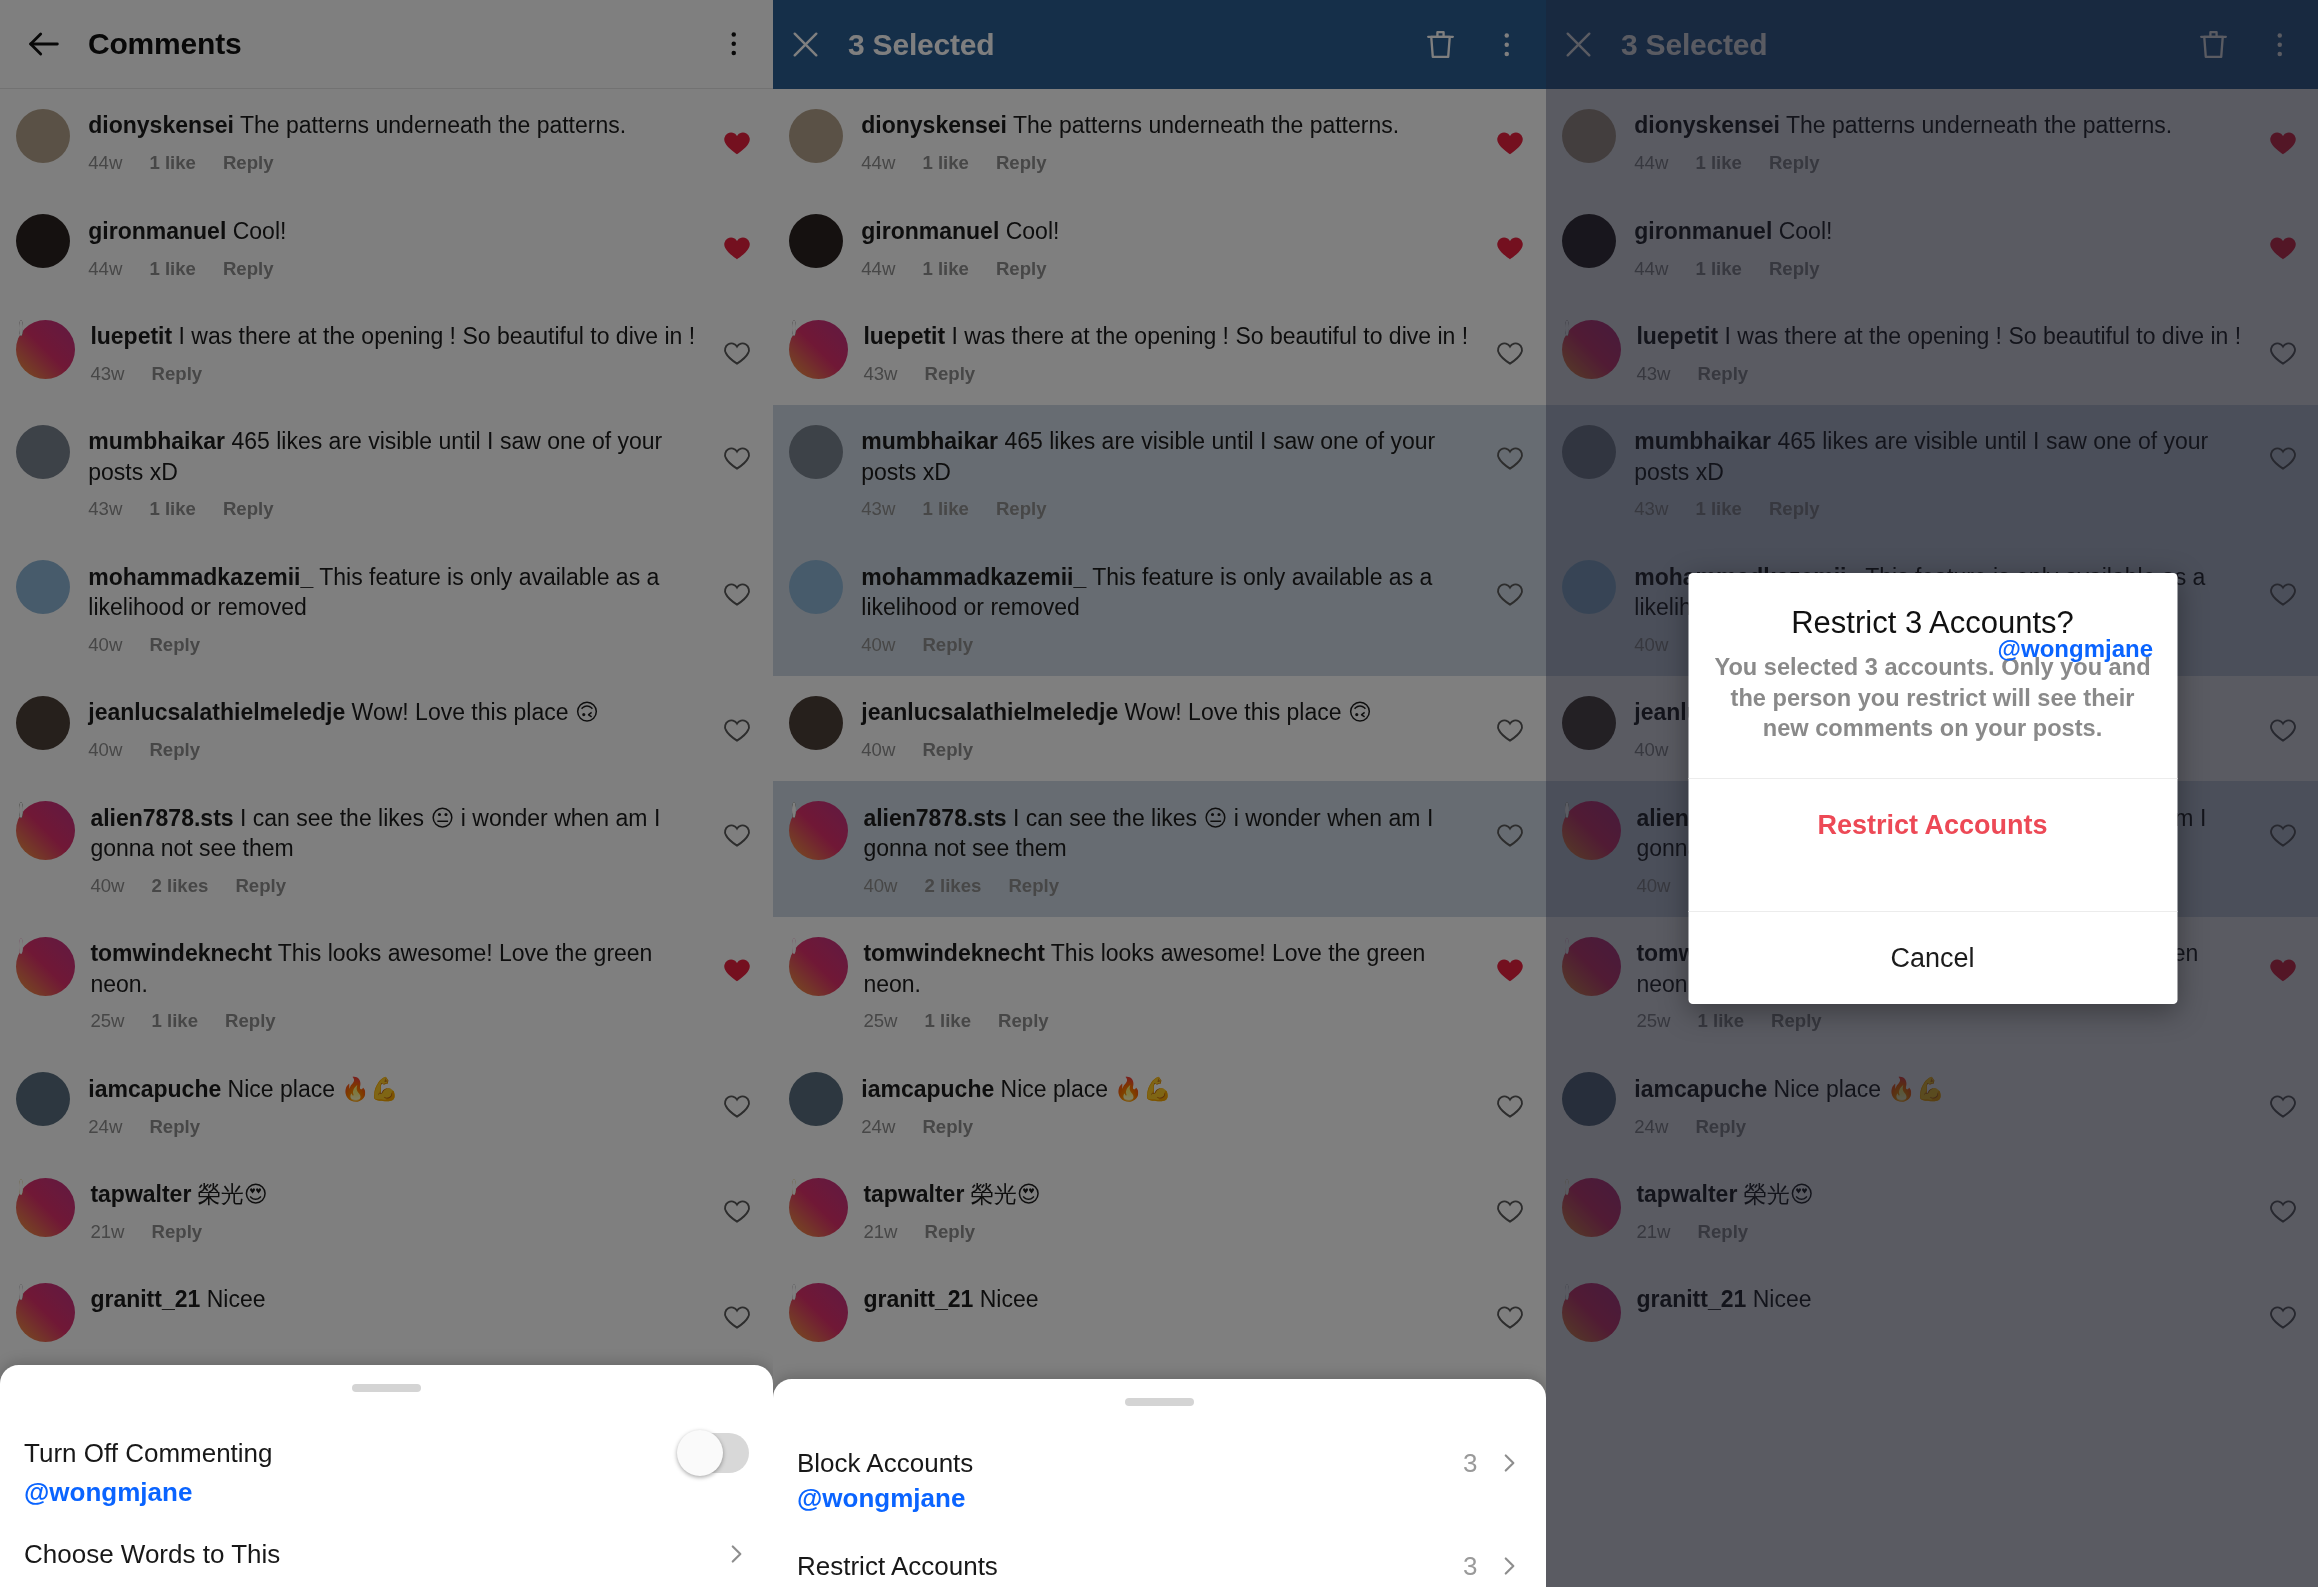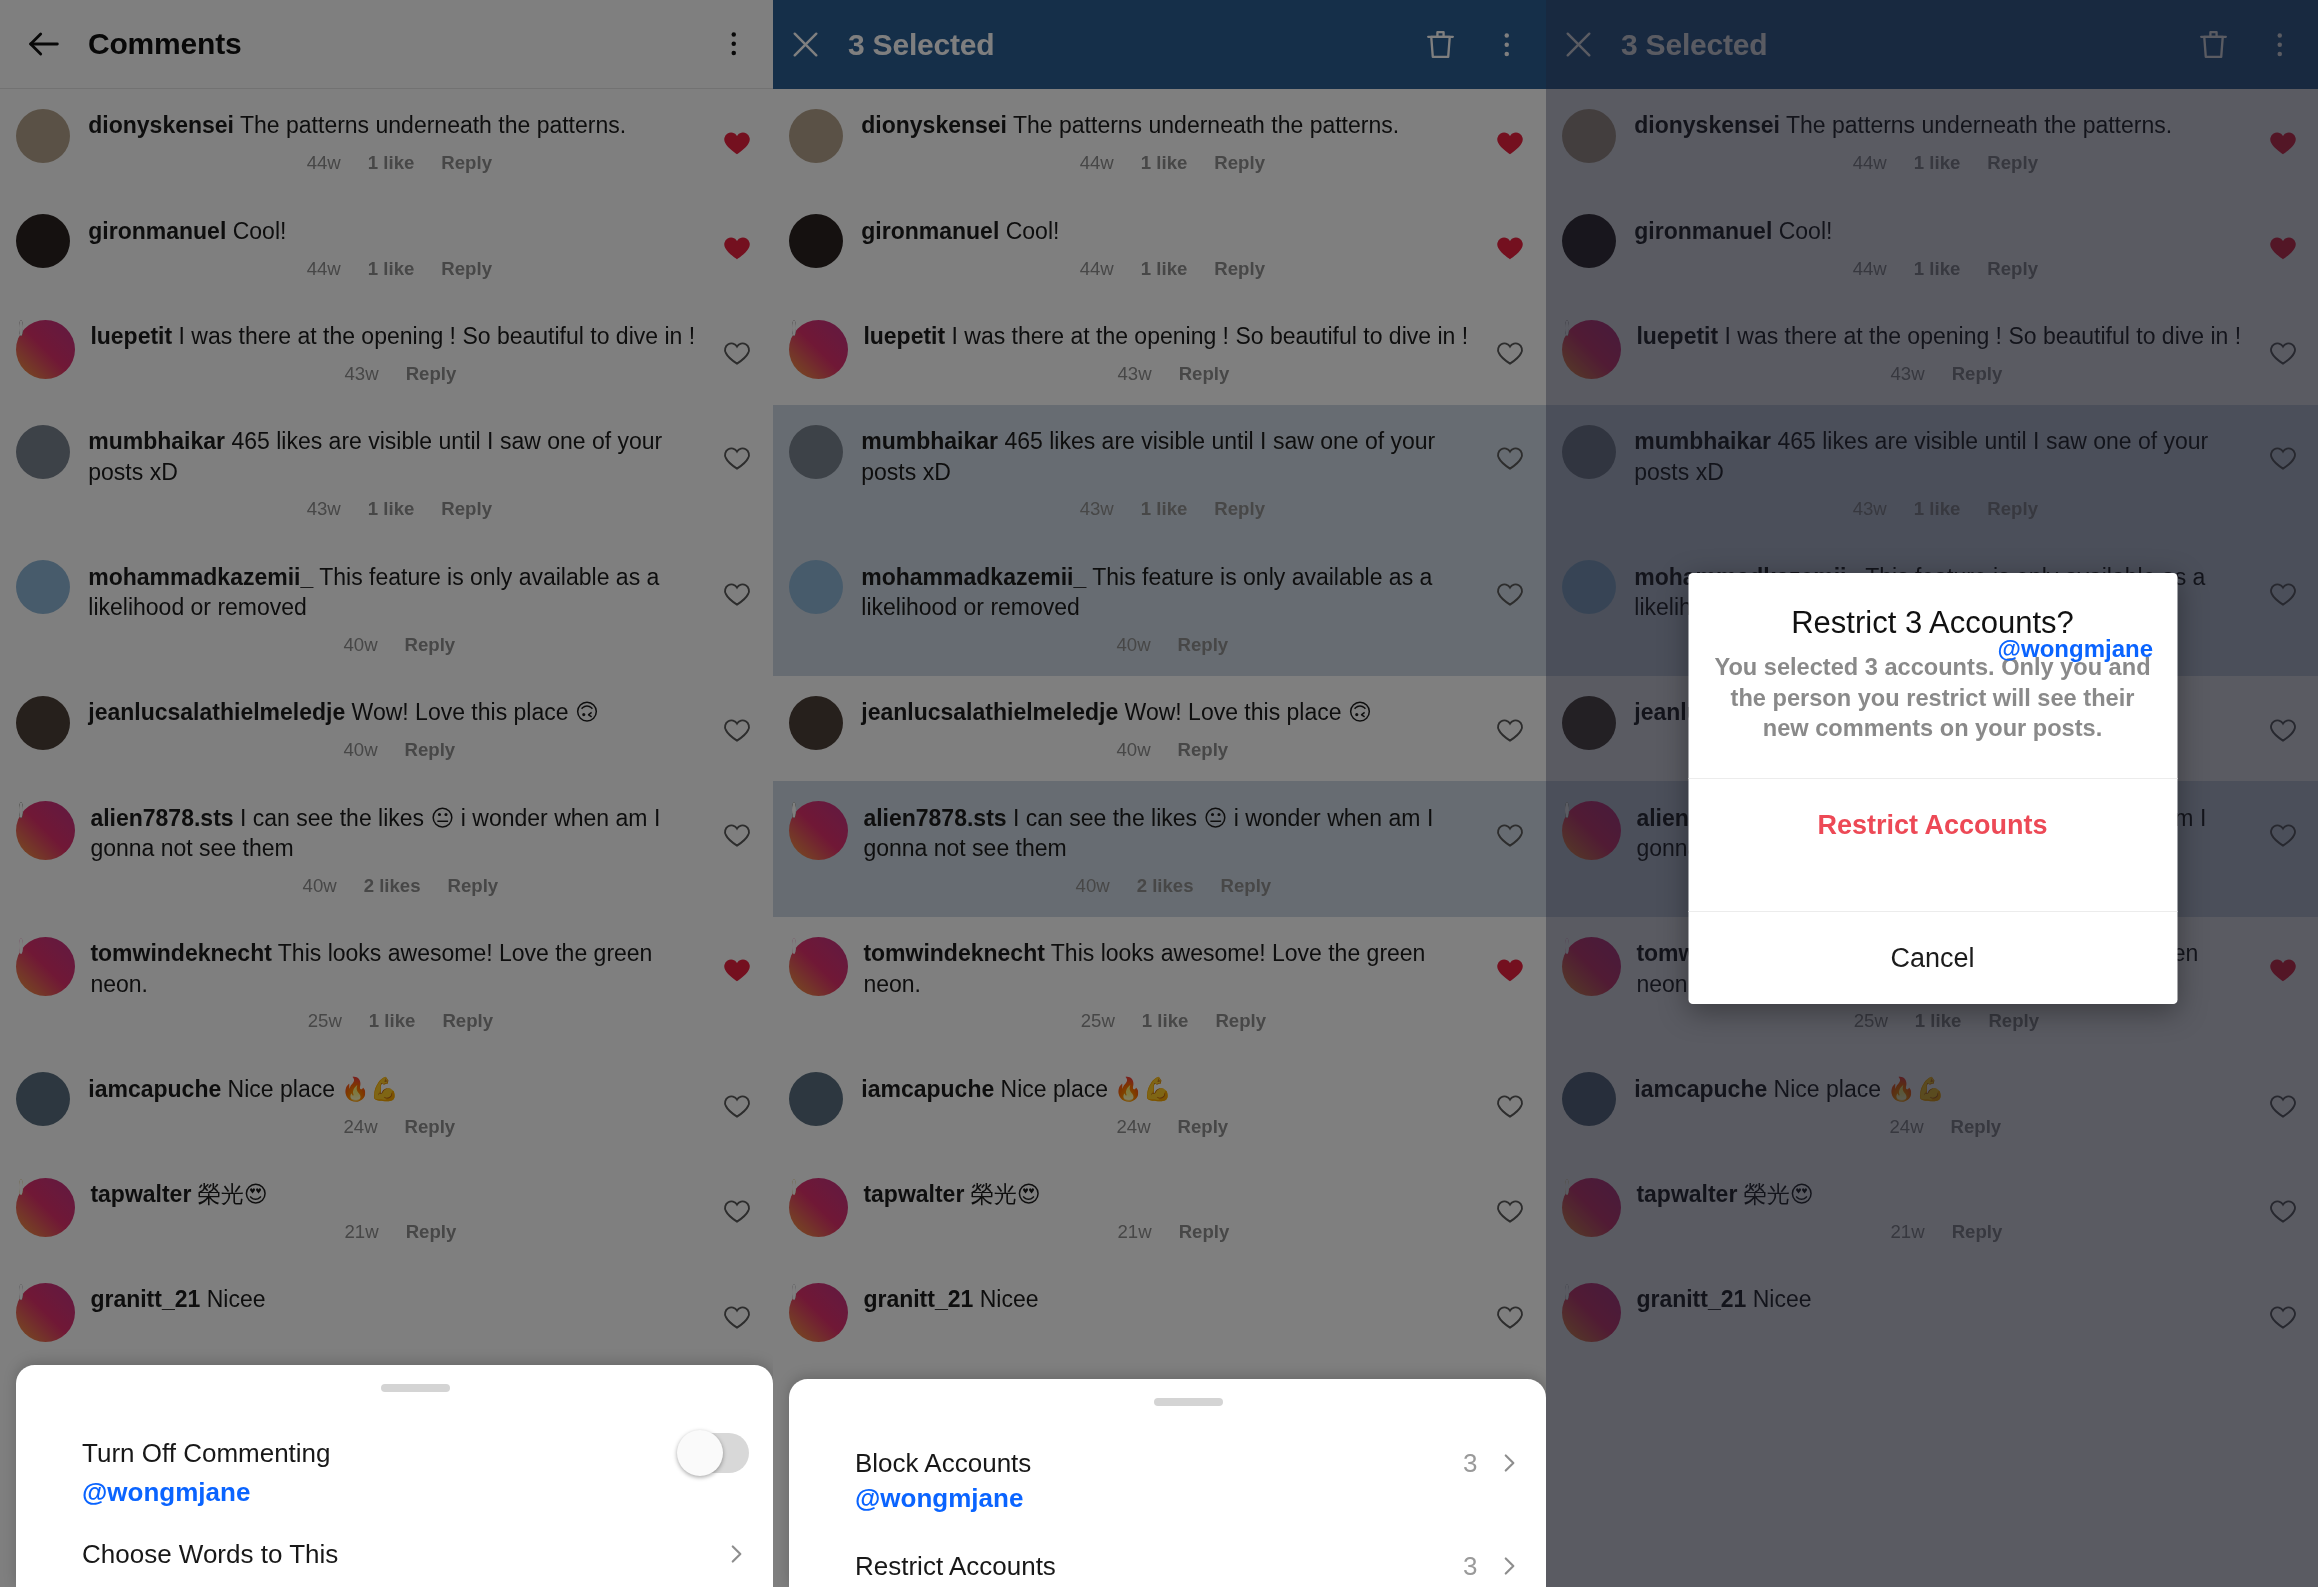--- a/index.html
+++ b/index.html
@@ -35,27 +35,27 @@
   .av{flex:0 0 auto;width:54px;height:54px;border-radius:50%;margin-right:18.6px;
       position:relative;overflow:hidden;background:#cfcfcf;}
   .ringwrap{flex:0 0 auto;width:59px;height:59px;border-radius:50%;margin-right:15.7px;
             padding:2.9px;box-sizing:border-box;
             background:linear-gradient(45deg,#f0a23c,#e1306c,#c13584);}
   .ringwrap .inner{width:100%;height:100%;border-radius:50%;overflow:hidden;
                    border:2.1px solid #fff;box-sizing:border-box;background:#ccc;}
   .body{flex:1 1 auto;min-width:0;padding-top:1.4px;}
   .ctext{font-size:23px;line-height:1.32;color:#1c1c1c;word-wrap:break-word;}
   .uname{font-weight:bold;}
-  .meta{margin-top:11.5px;font-size:18.6px;color:#8e8e8e;display:flex;gap:27px;justify-content:center;}
+  .meta{margin-top:11.5px;font-size:18.6px;color:#8e8e8e;display:flex;gap:27px;}
   .meta .b{font-weight:bold;}
   .hart{flex:0 0 auto;width:34px;margin-left:10px;padding-top:18.6px;display:flex;justify-content:center;}
 
   
-  .sheet{position:absolute;left:16px;right:0;bottom:0;background:#fff;
-         border-radius:18.6px 18.6px 0 0;z-index:60;box-shadow:0 -2.9px 13px rgba(0,0,0,.18);padding-left:42px;}
+  .sheet{position:absolute;left:0;right:0;bottom:0;background:#fff;
+         border-radius:18.6px 18.6px 0 0;z-index:60;box-shadow:0 -2.9px 13px rgba(0,0,0,.18);}
   .grab{width:69px;height:8.6px;border-radius:5.7px;background:#d4d4d4;margin:18.6px auto 0;}
   .srow{display:flex;align-items:center;padding:0 24px;min-height:74px;position:relative;}
   .srow .lbl{font-size:26px;color:#181818;}
   .srow .cnt{font-size:26px;color:#9a9a9a;margin-left:auto;margin-right:18.6px;}
   .mention{position:absolute;font-size:26px;font-weight:bold;color:#0a64ff;}
 
   
   .toggle{margin-left:auto;width:69px;height:40px;border-radius:21.5px;background:#d8d8d8;
           position:relative;}
   .toggle .knob{position:absolute;left:-2.9px;top:-2.9px;width:46px;height:46px;border-radius:50%;

